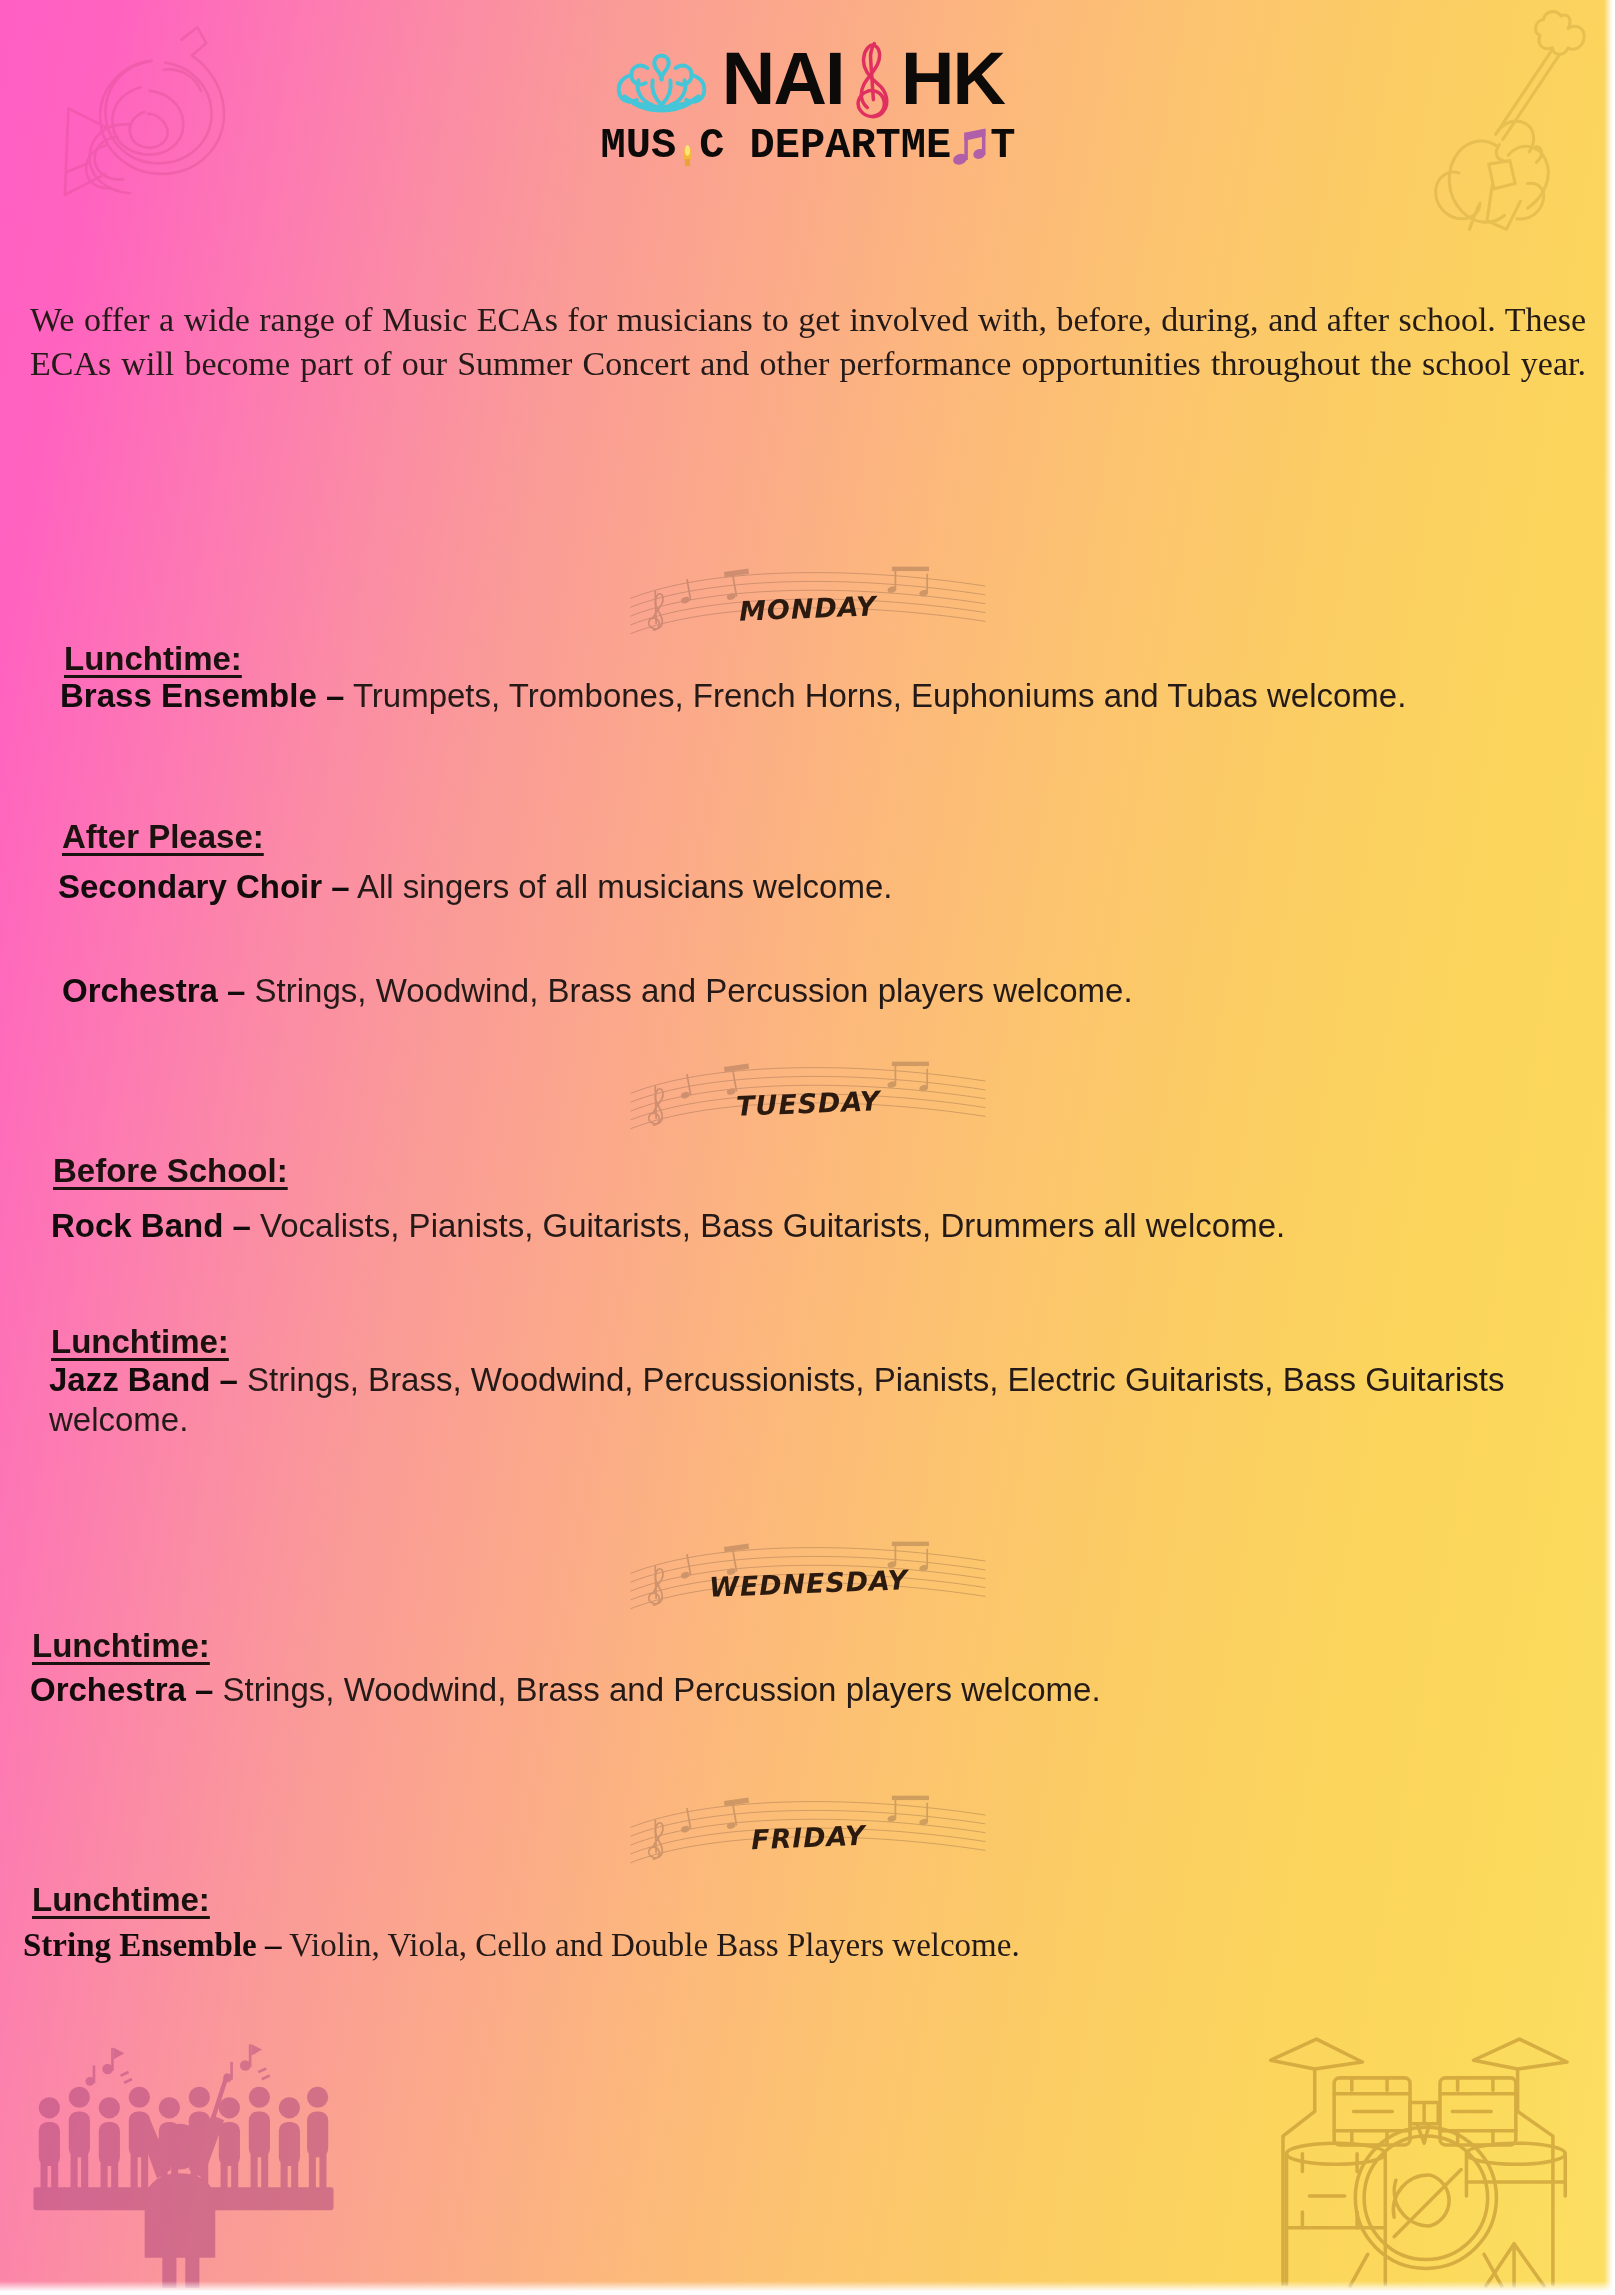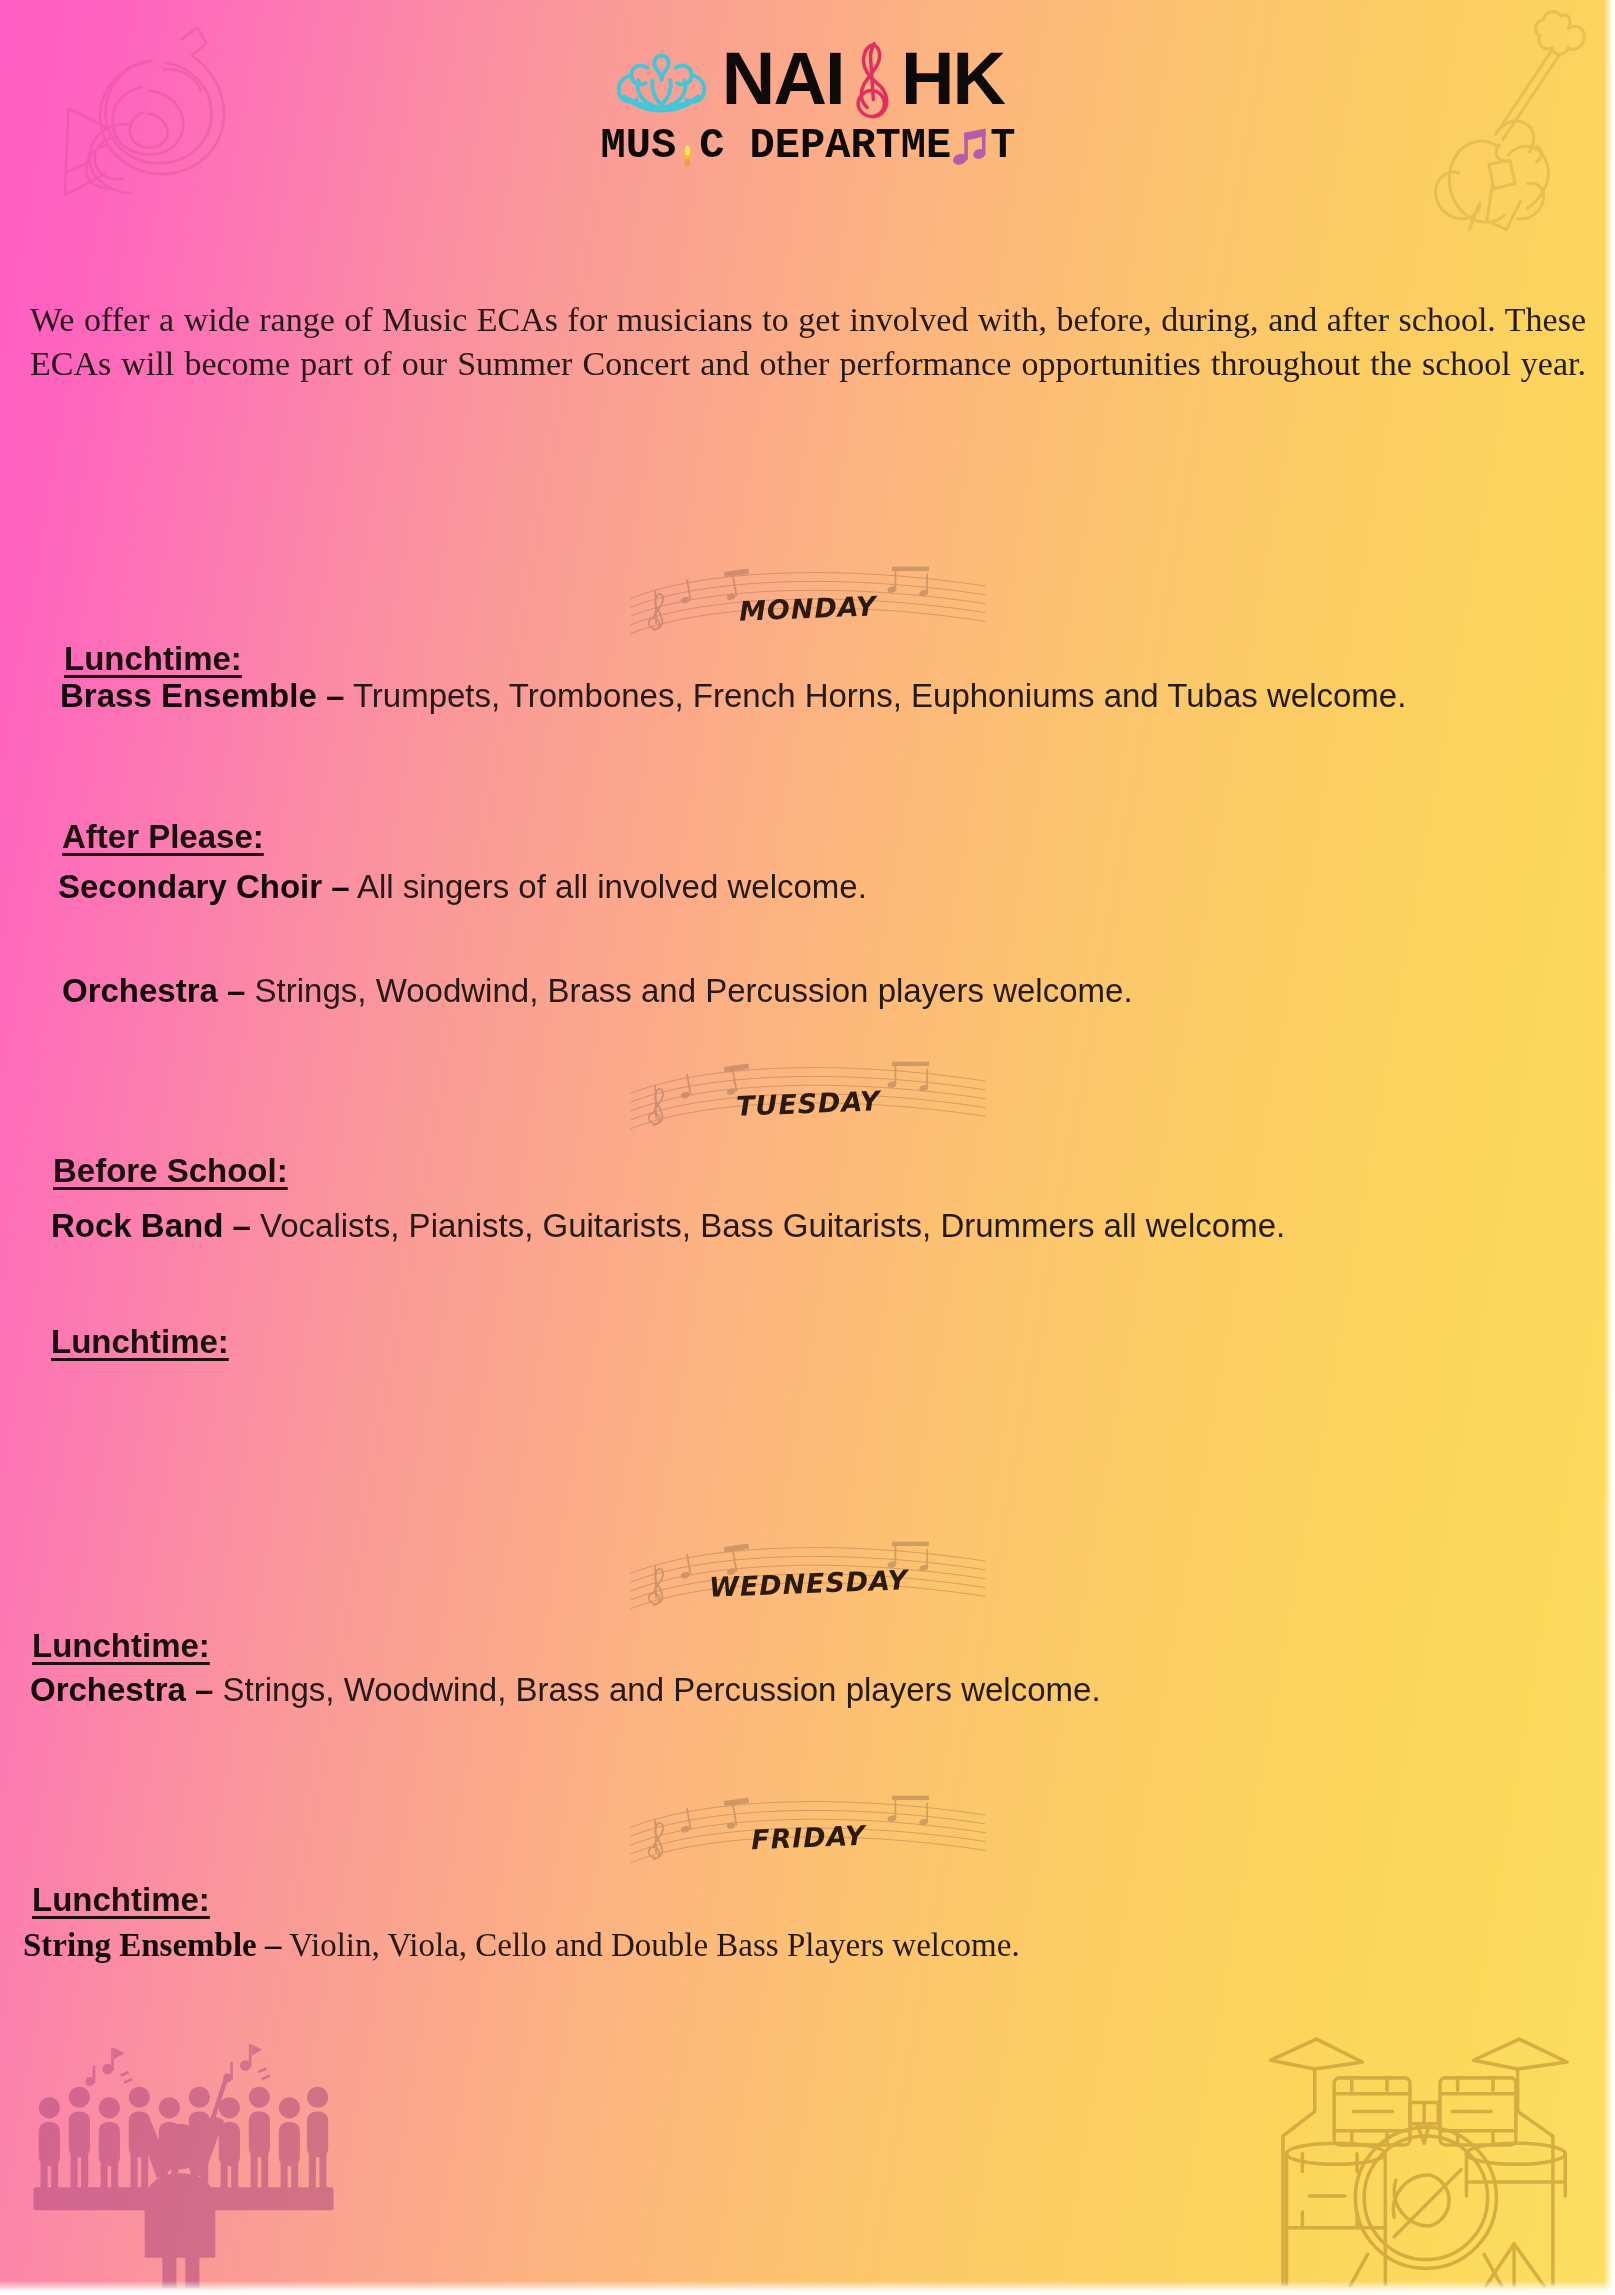--- a/index.html
+++ b/index.html
@@ -427,21 +427,21 @@
     <span class="day-label">Monday</span>
   </div>
 
   <div class="sub-head" style="left:64px; top:629px;">Lunchtime:</div>
   <div class="entry" style="left:60px; top:676px; width:1448px;">
     <b>Brass Ensemble –</b><span> Trumpets, Trombones, French Horns, Euphoniums and Tubas welcome.</span>
   </div>
 
   <div class="sub-head" style="left:62px; top:807px;">After Please:</div>
   <div class="entry" style="left:58px; top:867px; width:1448px;">
-    <b>Secondary Choir –</b><span> All singers of all involved welcome.</span>
+    <b>Secondary Choir –</b><span> All singers of all musicians welcome.</span>
   </div>
   <div class="entry" style="left:62px; top:971px; width:1448px;">
     <b>Orchestra –</b><span> Strings, Woodwind, Brass and Percussion players welcome.</span>
   </div>
 
   <div class="day-head" style="top:1058px;">
     <svg class="staff" viewBox="0 0 410 96">
       <g fill="none" stroke="#6b4a3a" stroke-width="1.1">
         <path d="M4 40 C90 6, 250 2, 406 26"></path>
         <path d="M4 50 C90 16, 250 12, 406 36"></path>
@@ -468,20 +468,23 @@
     </svg>
     <span class="day-label">Tuesday</span>
   </div>
 
   <div class="sub-head" style="left:53px; top:1141px;">Before School:</div>
   <div class="entry" style="left:51px; top:1206px; width:1501px;">
     <b>Rock Band –</b><span>  Vocalists, Pianists, Guitarists, Bass Guitarists, Drummers all welcome.</span>
   </div>
 
   <div class="sub-head" style="left:51px; top:1312px;">Lunchtime:</div>
+  <div class="entry" style="left:49px; top:1360px; width:1483px;">
+    <b>Jazz Band –</b><span> Strings, Brass, Woodwind, Percussionists, Pianists, Electric Guitarists, Bass Guitarists welcome.</span>
+  </div>
 
   <div class="day-head" style="top:1538px;">
     <svg class="staff" viewBox="0 0 410 96">
       <g fill="none" stroke="#6b4a3a" stroke-width="1.1">
         <path d="M4 40 C90 6, 250 2, 406 26"></path>
         <path d="M4 50 C90 16, 250 12, 406 36"></path>
         <path d="M4 60 C90 26, 250 22, 406 46"></path>
         <path d="M4 70 C90 36, 250 32, 406 56"></path>
         <path d="M4 80 C90 46, 250 42, 406 66"></path>
       </g>

